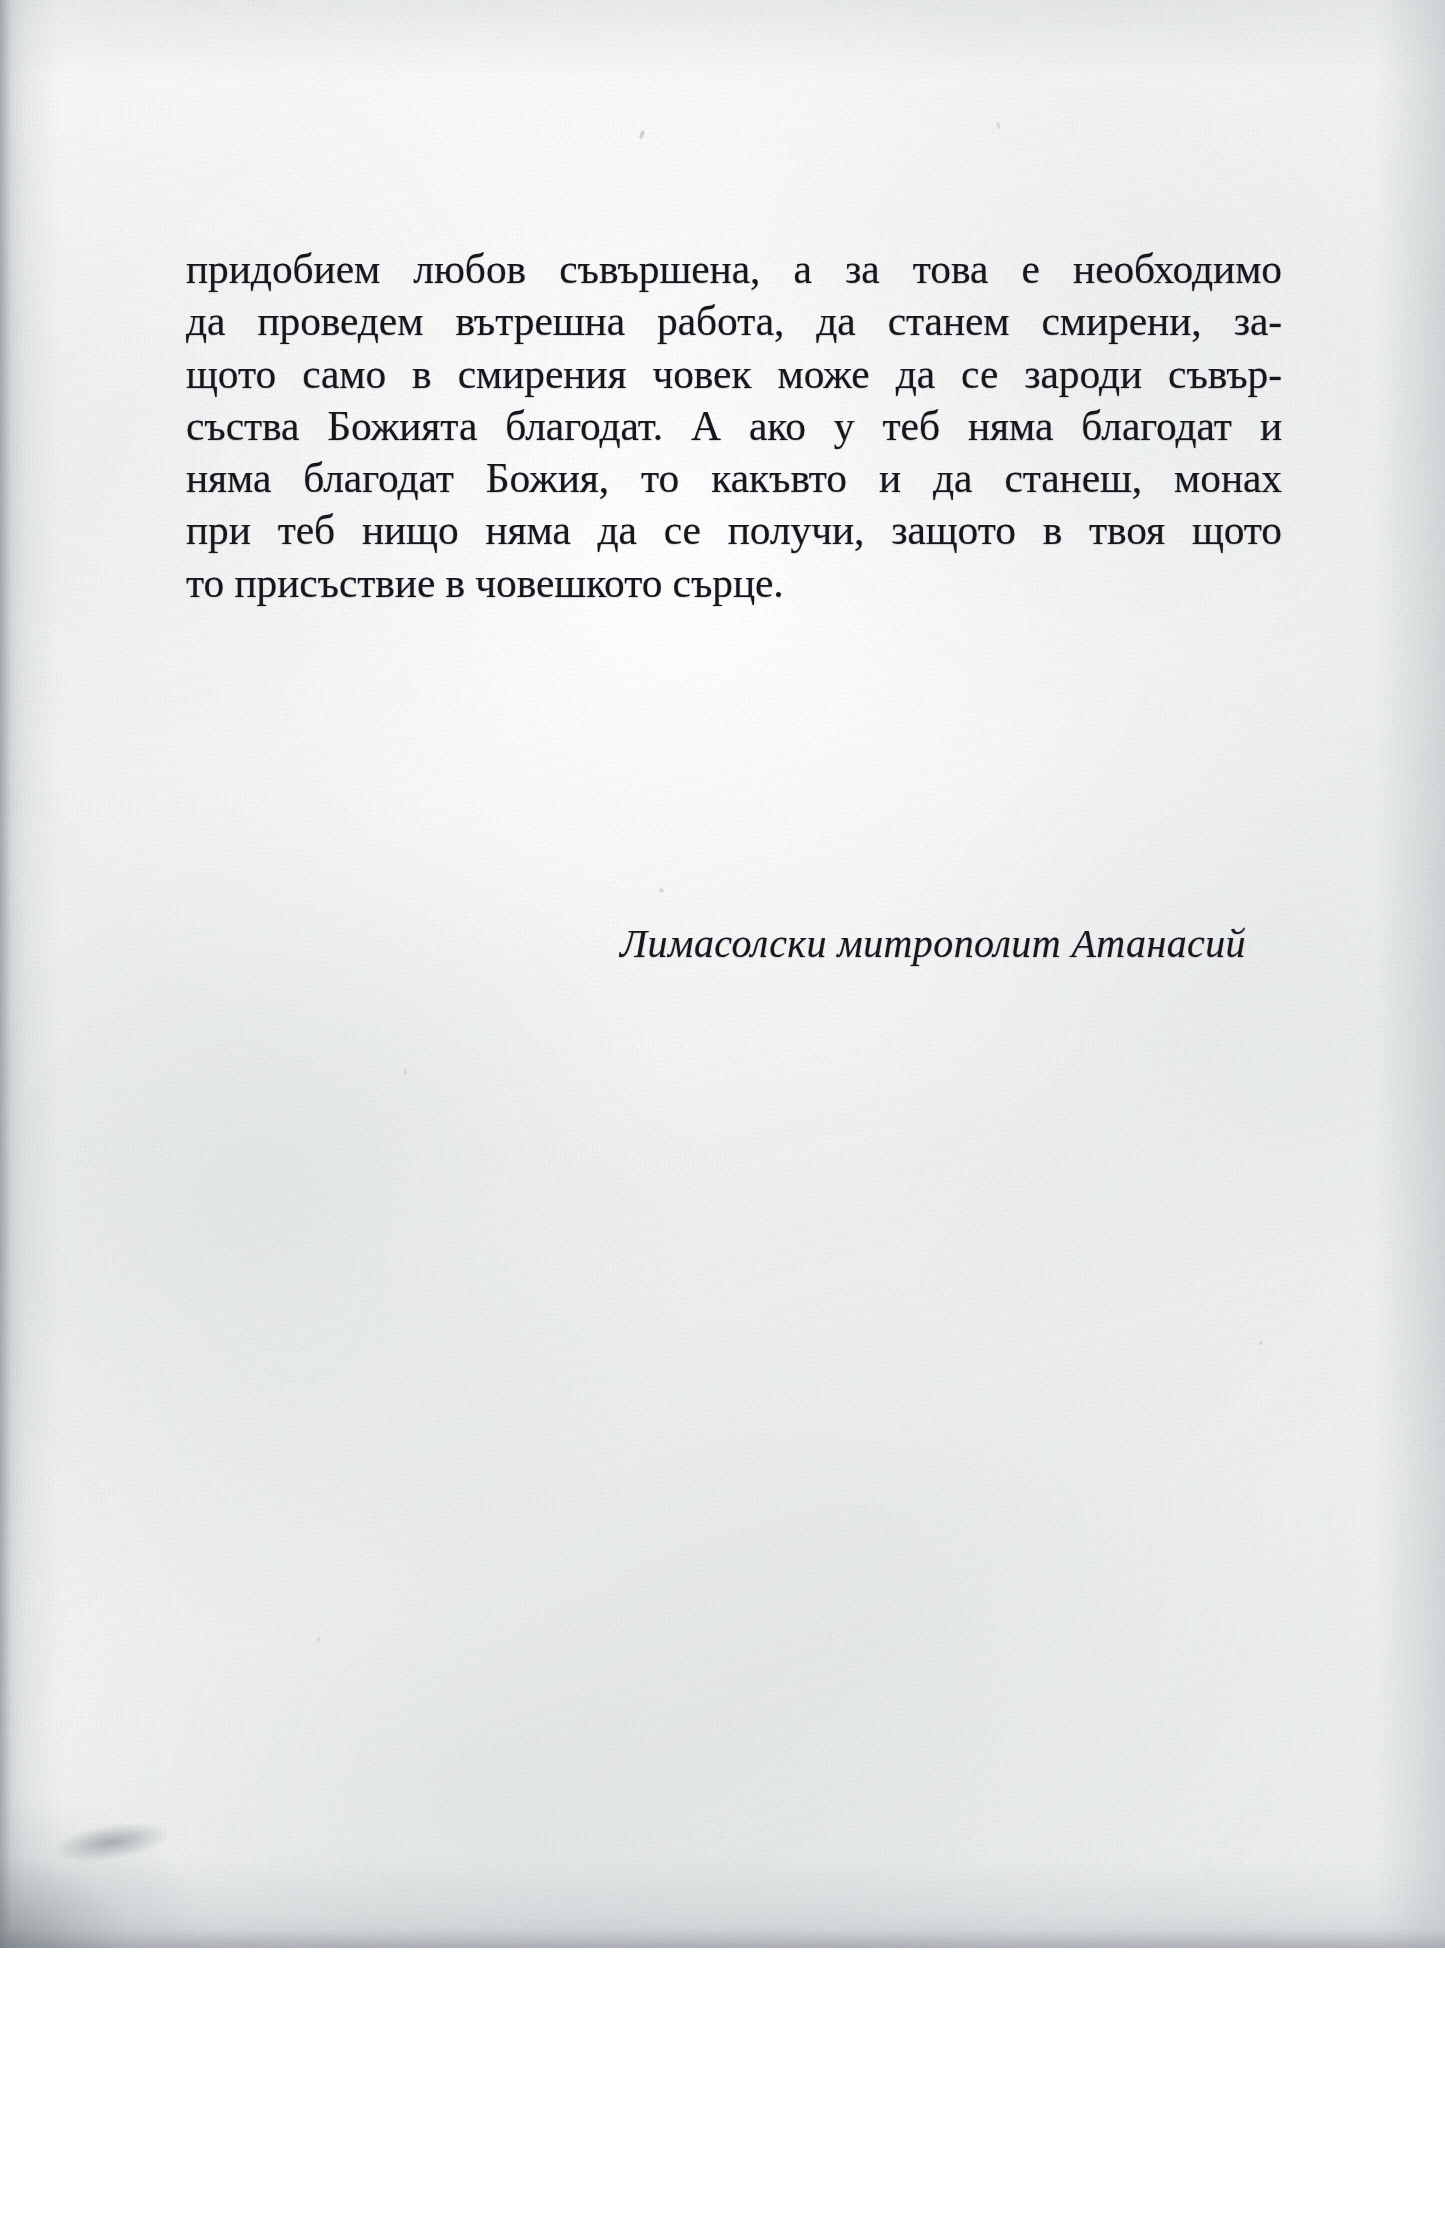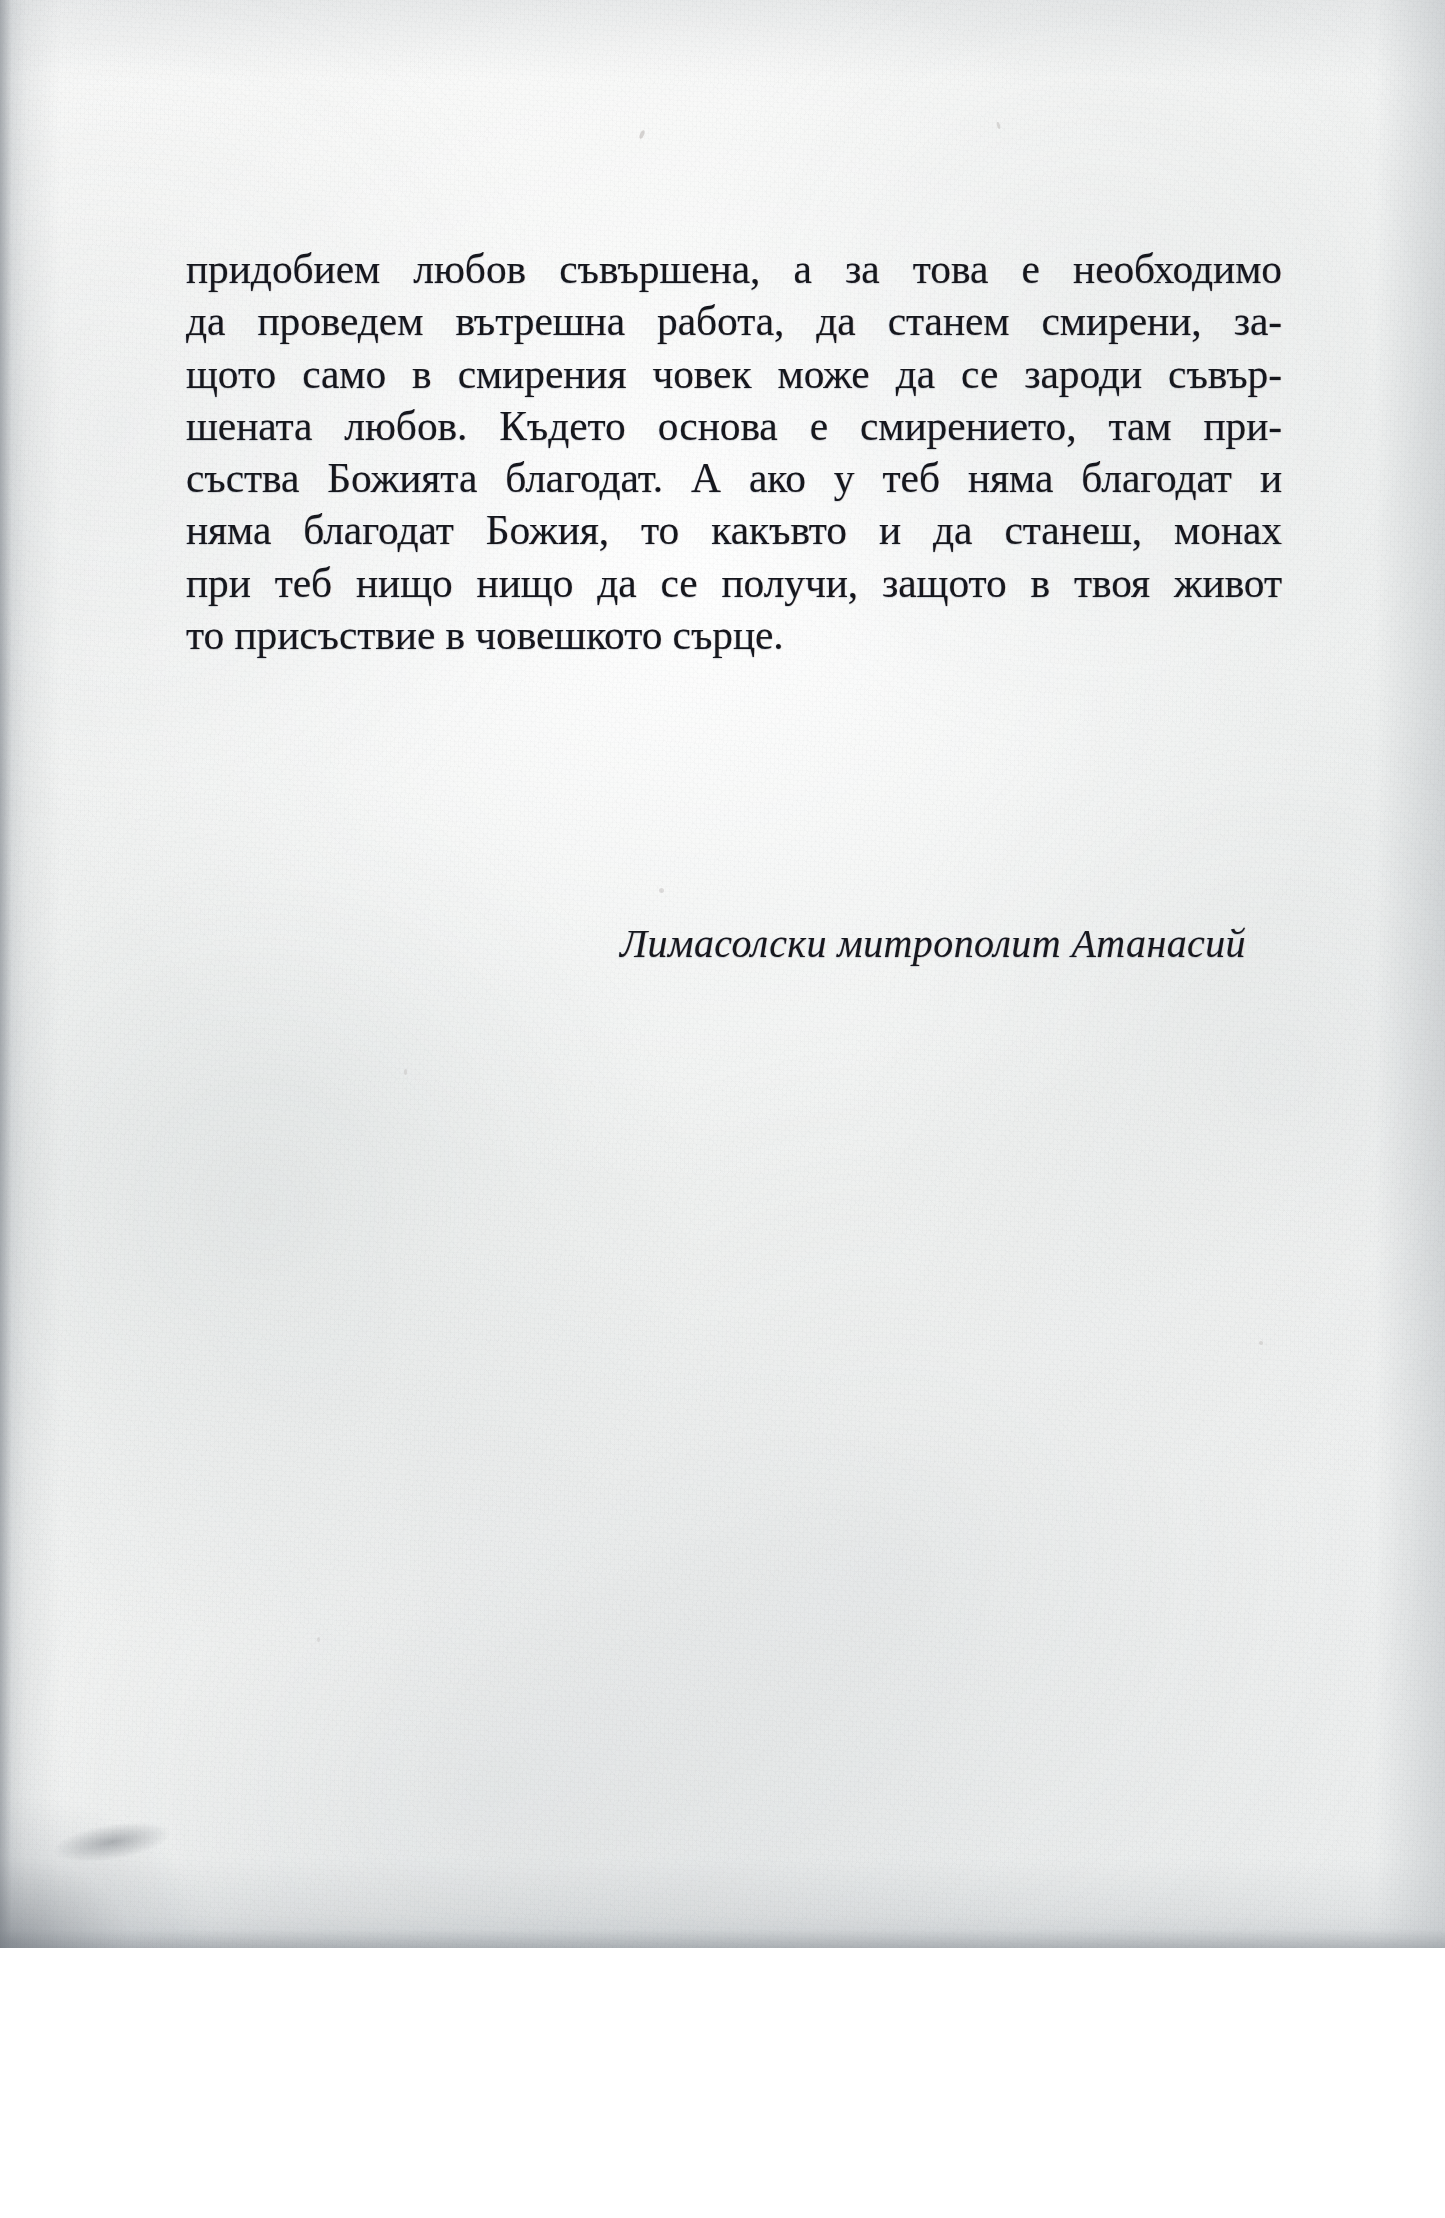--- a/index.html
+++ b/index.html
@@ -158,24 +158,23 @@
   <div class="speck" style="left:659px; top:888px; width:5px; height:5px; opacity:.40;"></div>
   <div class="speck" style="left:404px; top:1069px; width:3px; height:6px; opacity:.35;"></div>
   <div class="speck" style="left:1259px; top:1341px; width:4px; height:4px; opacity:.38;"></div>
   <div class="speck" style="left:461px; top:2086px; width:6px; height:3px; opacity:.42;"></div>
   <div class="speck" style="left:317px; top:1637px; width:3px; height:5px; opacity:.30;"></div>
 
   <div class="text-block">
     <div class="body-line justified">придобием любов съвършена, а за това е необходимо</div>
     <div class="body-line justified">да проведем вътрешна работа, да станем смирени, за-</div>
     <div class="body-line justified">щото само в смирения човек може да се зароди съвър-</div>
-    <div class="body-line justified">шената любов. Където основа е смирението, там при-</div>
     <div class="body-line justified">съства Божията благодат. А ако у теб няма благодат и</div>
     <div class="body-line justified">няма благодат Божия, то какъвто и да станеш, монах</div>
-    <div class="body-line justified">при теб нищо нищо да се получи, защото в твоя живот</div>
+    <div class="body-line justified">при теб нищо няма да се получи, защото в твоя щото</div>
     <div class="body-line">то присъствие в човешкото сърце.</div>
   </div>
 
   <div class="attribution">
     <span class="attribution-text">Лимасолски митрополит Атанасий</span>
   </div>
 
 </div>
 
 </body></html>

